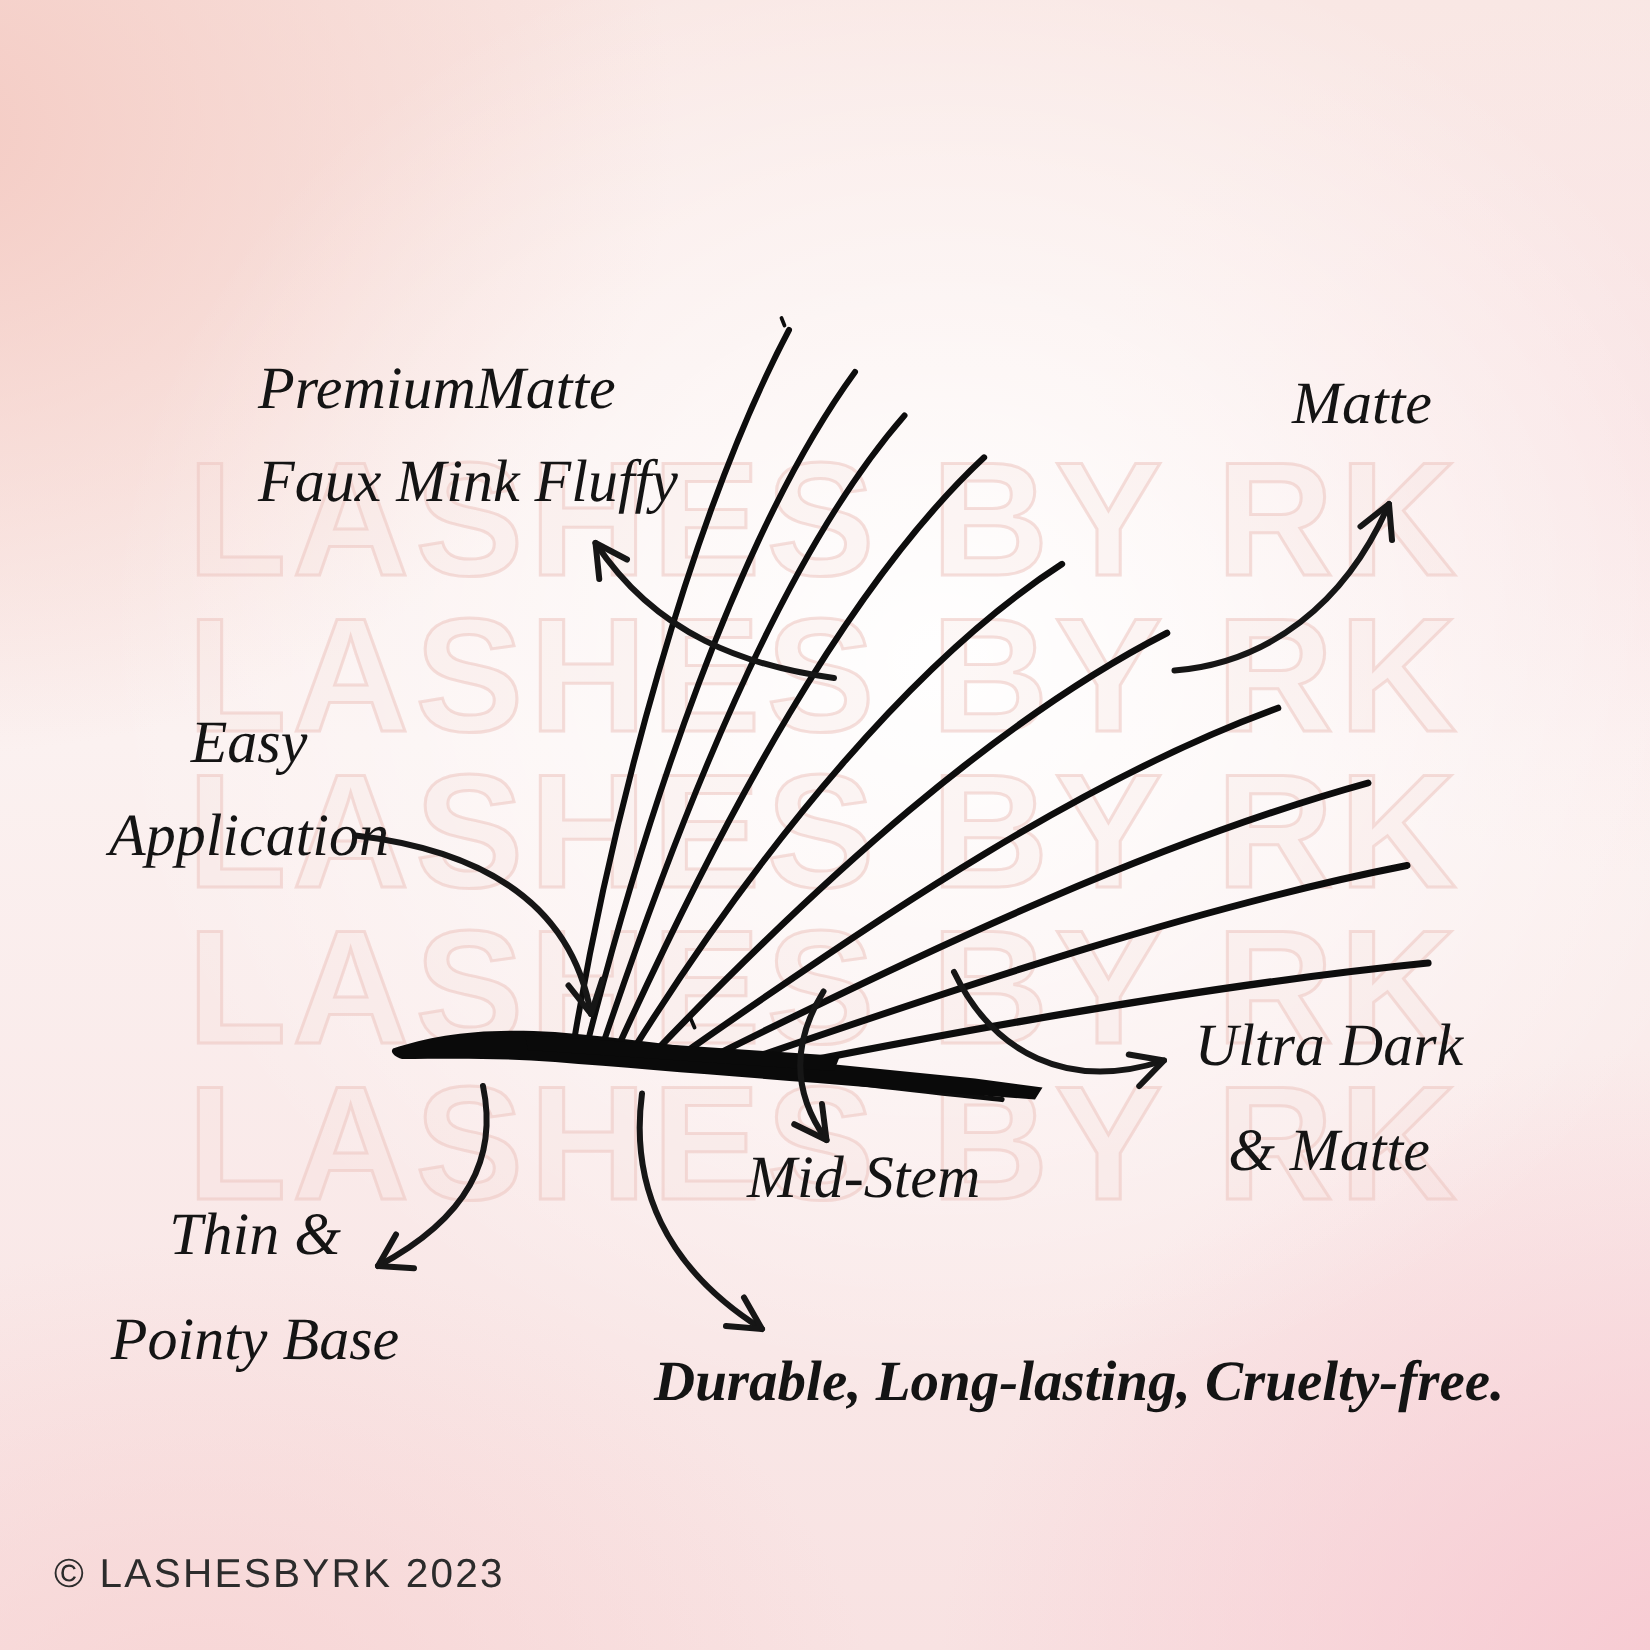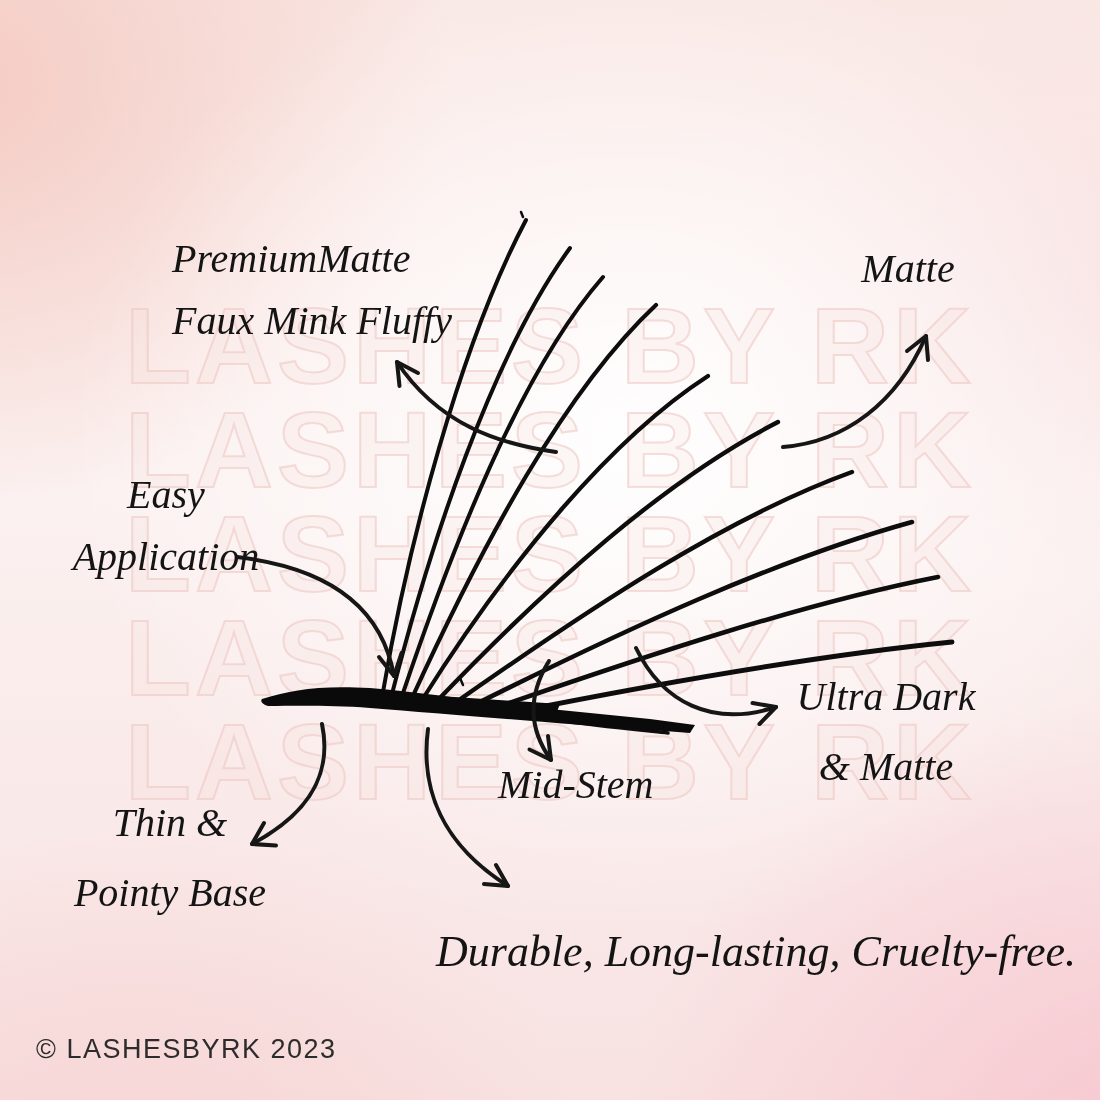--- a/index.html
+++ b/index.html
@@ -41,21 +41,21 @@
     white-space:nowrap;
   }
   .center{text-align:center;}
   .lbl-premium{left:172px;top:228px;width:258px;}
   .lbl-premium .row1{display:flex;}
   .lbl-fluffy{left:833px;top:238px;width:150px;}
   .lbl-easy{left:46px;top:424px;width:240px;margin-top:40px;}
   .lbl-ultra{left:766px;top:662px;width:240px;line-height:70px;}
   .lbl-midstem{left:498px;top:754px;text-align:center;}
   .lbl-thin{left:50px;top:788px;width:240px;line-height:70px;}
-  .lbl-durable{left:436px;top:921px;width:500px;font-size:44px;}
+  .lbl-durable{left:436px;top:890px;width:500px;font-size:38px;font-weight:bold;}
   .drawing{position:absolute;left:0;top:0;}
   .footer-copyright{
     position:absolute;left:36px;top:1034px;
     font-size:27px;letter-spacing:1.5px;color:#2c2c2c;text-align:right;
   }
 </style>
 </head>
 <body>
 
 <div class="poster">

